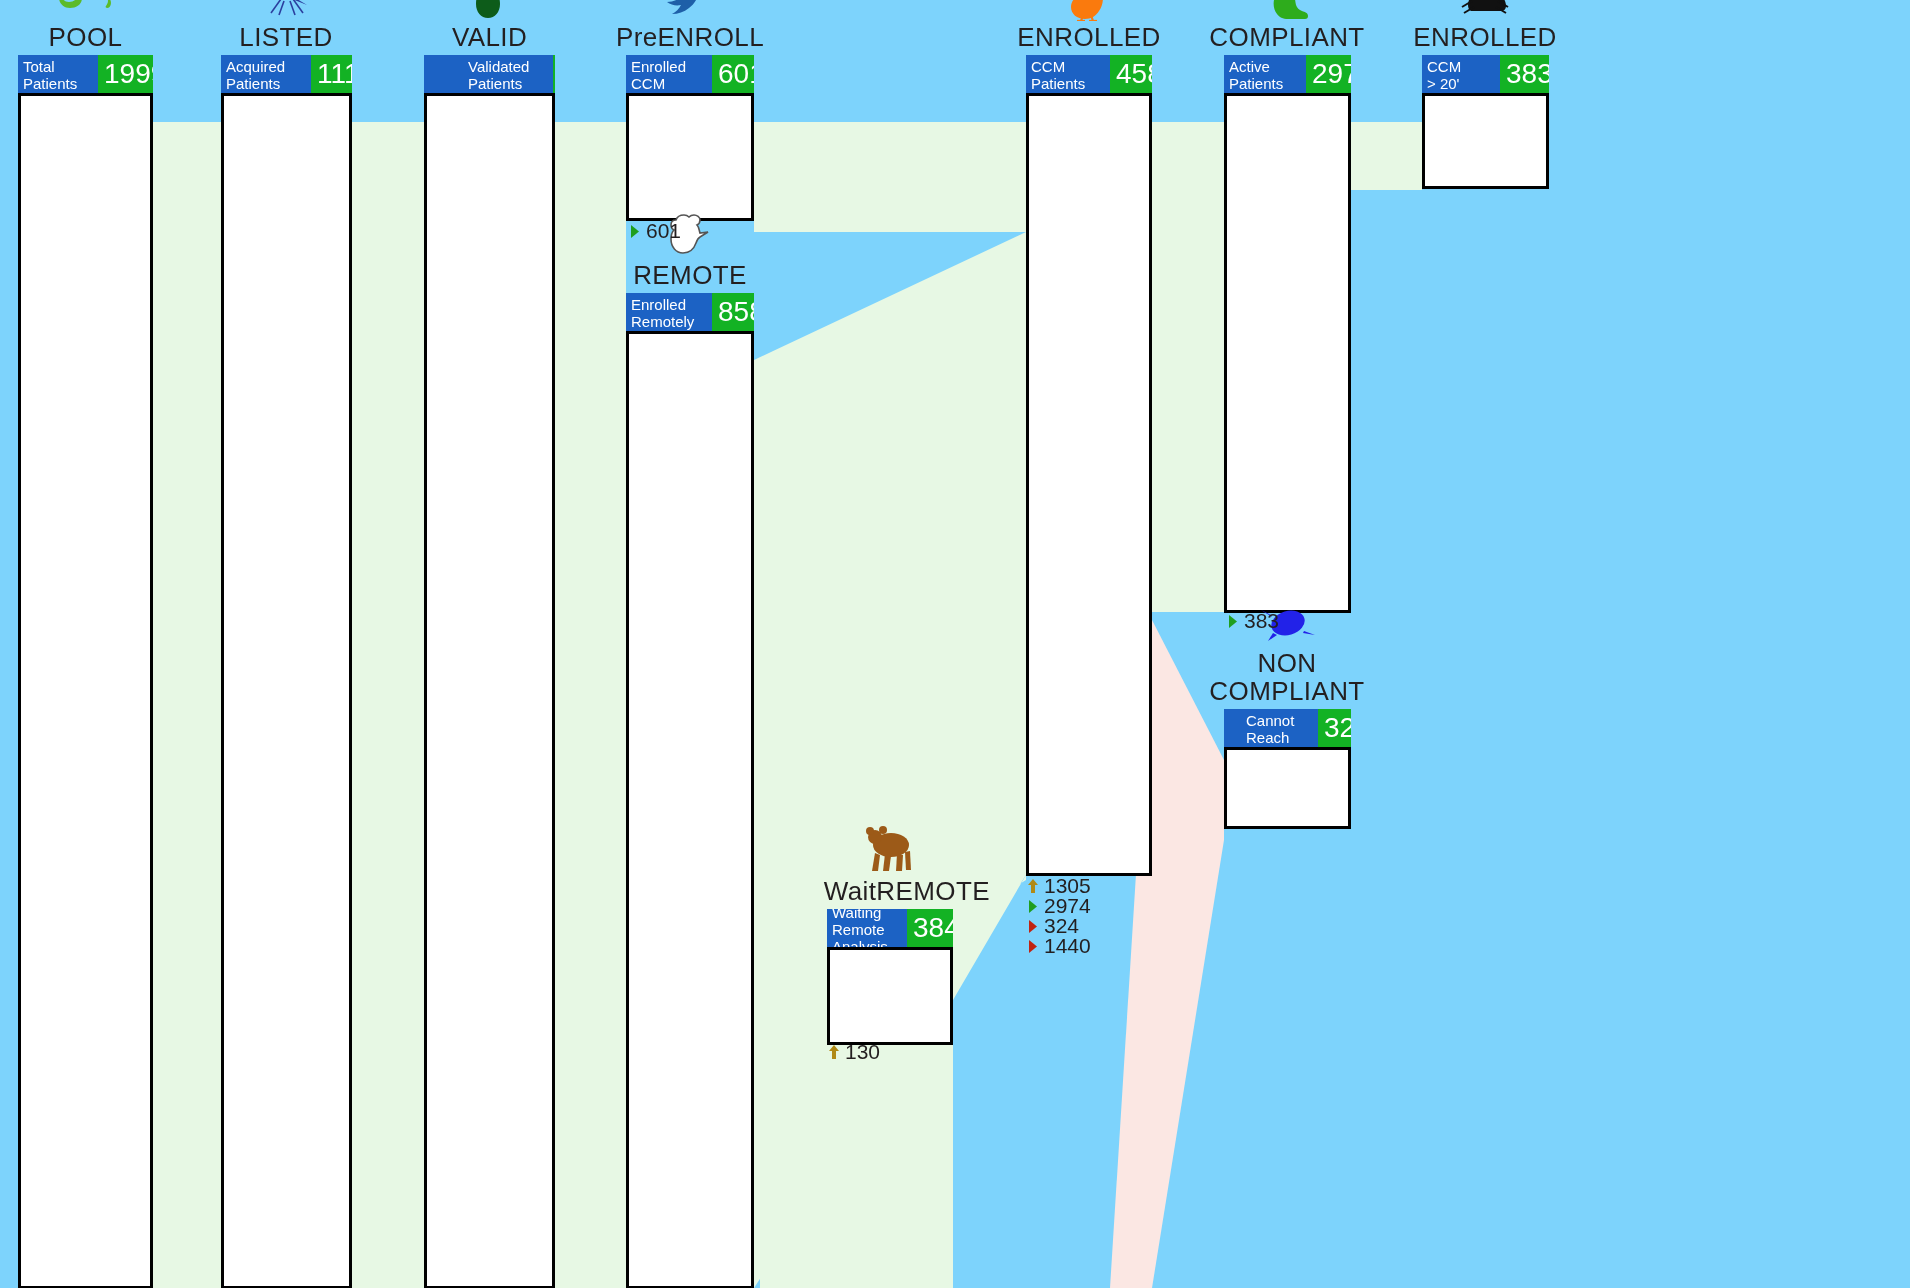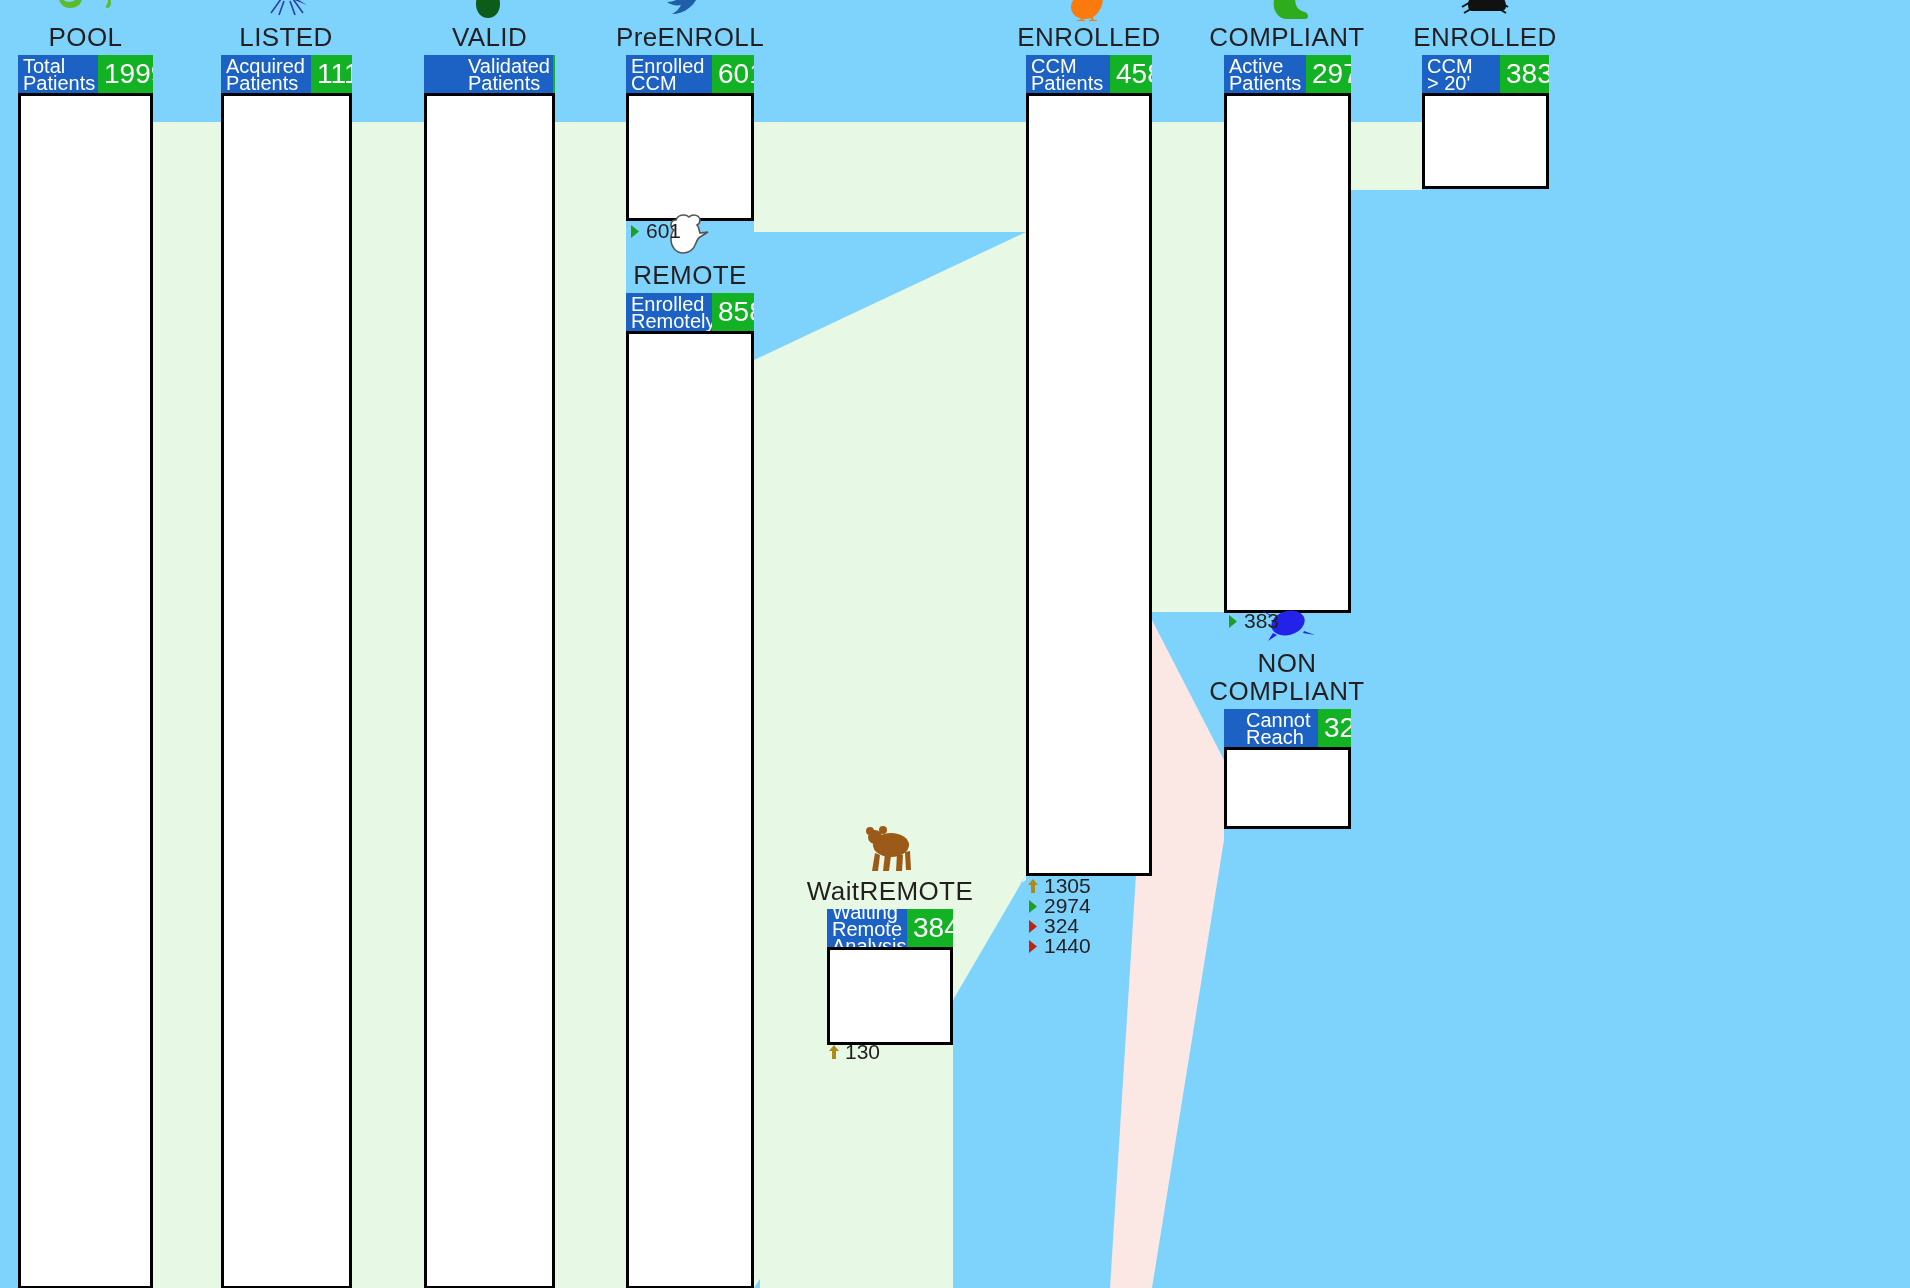--- a/index.html
+++ b/index.html
@@ -48,21 +48,21 @@
   .kpi{
     display:flex;
     align-items:stretch;
     height:38px;
     margin-top:4px;
     overflow:hidden;
   }
   .kpi-label{
     background:#1c62c4;
     color:#fff;
-    font-size:20px;
+    font-size:15px;
     line-height:17px;
     padding:2px 5px 0 5px;
     display:flex;
     flex-direction:column;
     justify-content:center;
     white-space:pre-line;
     overflow:hidden;
     flex:0 0 auto;
   }
   .kpi-value{
@@ -299,21 +299,21 @@
         <ellipse cx="30" cy="20" rx="18" ry="12" fill="#9c5a18"></ellipse>
         <circle cx="14" cy="12" r="7" fill="#9c5a18"></circle>
         <circle cx="9" cy="6" r="4" fill="#9c5a18"></circle>
         <circle cx="22" cy="5" r="4" fill="#9c5a18"></circle>
         <path fill="#9c5a18" d="M14 28 L11 46 L17 46 L19 30z"></path>
         <path fill="#9c5a18" d="M24 29 L22 46 L28 46 L30 31z"></path>
         <path fill="#9c5a18" d="M36 29 L35 46 L41 46 L42 30z"></path>
         <path fill="#9c5a18" d="M44 27 L45 45 L50 45 L49 26z"></path>
       </svg>
         </div>
-        <div class="node-title" style="width: 200px; margin-left: -37px;">WaitREMOTE</div>
+        <div class="node-title" style="width: 200px; margin-left: -37px; text-align: right;">WaitREMOTE</div>
         <div class="kpi">
           <div class="kpi-label" style="width: 70px;">Waiting
 Remote
 Analysis</div>
           <div class="kpi-value">384</div>
         </div>
         <div class="body-box" style="width: 126px; height: 98px;"></div>
       </div>
     </div>
 

